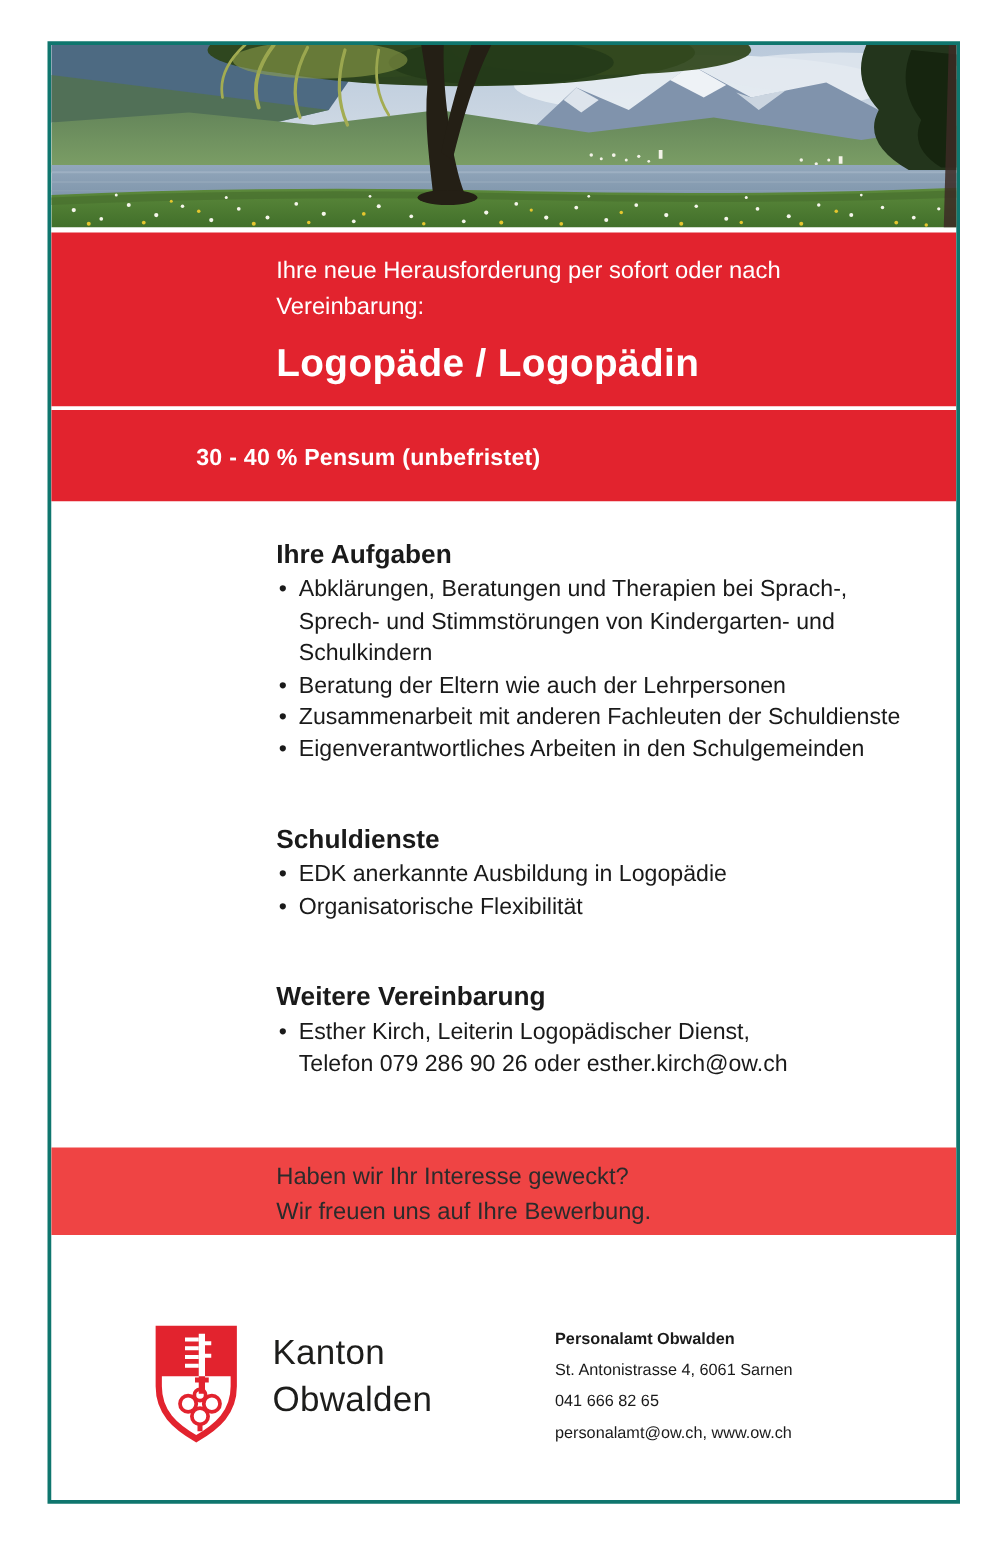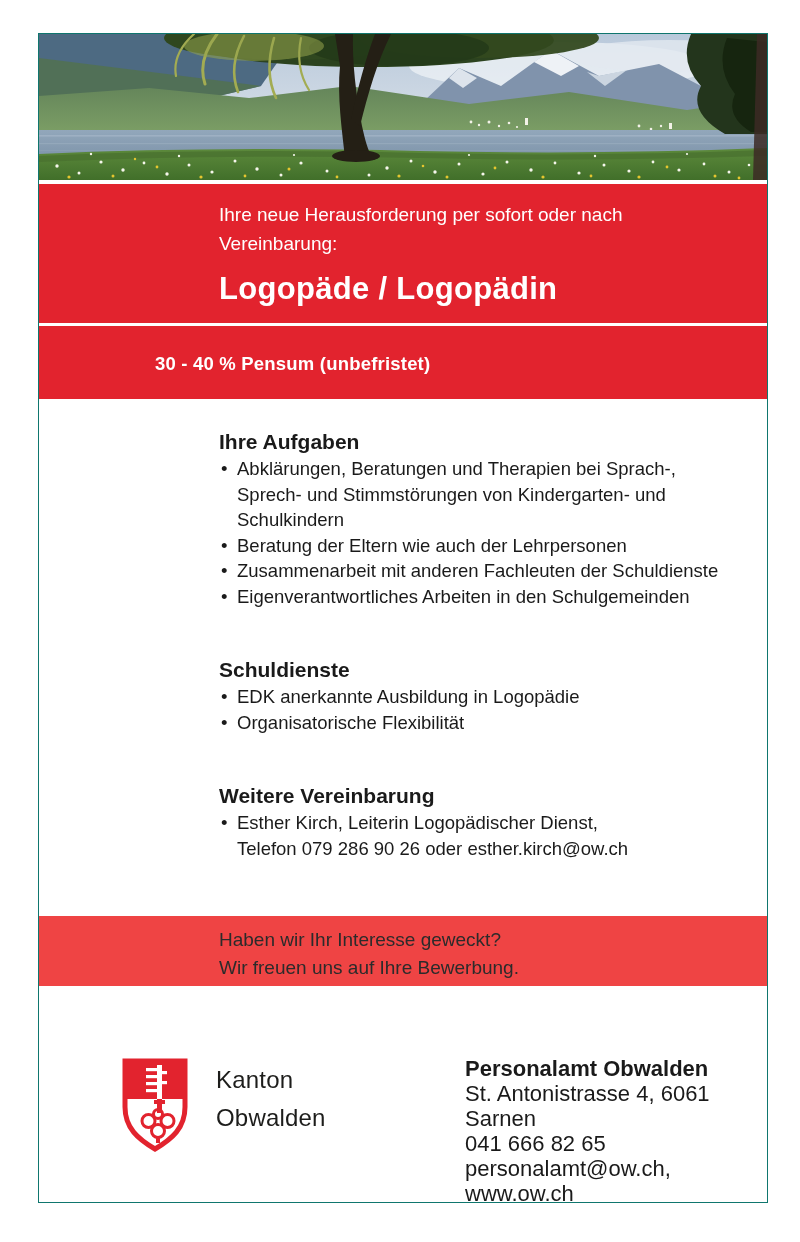--- a/index.html
+++ b/index.html
@@ -6,21 +6,21 @@
   body{
     width:800px;height:1242px;
     background:#ffffff;
     font-family:"Liberation Sans","DejaVu Sans",sans-serif;
     position:relative;
     -webkit-font-smoothing:antialiased;
   }
   .frame{
     position:absolute;left:38px;top:33px;
     width:730px;height:1170px;
-    border:1px solid #0f766e;
+    border:3px solid #0f766e;
     box-sizing:border-box;
     background:#ffffff;
     overflow:hidden;
   }
   
   .photo{width:728px;height:146px;display:block;}
   .photo-gap{height:4px;background:#ffffff;}
   
   .red-banner{background:#e2232e;color:#ffffff;}
   .red-top{height:139px;box-sizing:border-box;padding:16px 60px 0 180px;}
@@ -50,24 +50,24 @@
     height:70px;background:#ef4444;box-sizing:border-box;
     padding:10px 30px 0 180px;color:#2b2b2b;
     font-size:19px;line-height:28px;
   }
   
   .footer{position:relative;height:218px;}
   .logo{position:absolute;left:82px;top:71px;display:flex;align-items:flex-start;}
   .shield{width:68px;height:97px;display:block;}
   .wordmark{
     margin-left:27px;margin-top:4px;
-    font-size:24px;line-height:38px;color:#1d1d1b;font-weight:400;
+    font-size:28px;line-height:38px;color:#1d1d1b;font-weight:400;
     letter-spacing:.2px;
   }
-  .contact{position:absolute;left:426px;top:70px;color:#1a1a1a;font-size:22px;line-height:25px;}
+  .contact{position:absolute;left:403px;top:70px;color:#1a1a1a;font-size:13px;line-height:25px;}
   .contact .contact-name{font-weight:bold;}
 </style>
 </head>
 <body>
 
 <div class="frame">
 
   <svg class="photo" viewBox="0 0 728 146" preserveAspectRatio="none" xmlns="http://www.w3.org/2000/svg">
     <defs>
       <linearGradient id="sky" x1="0" y1="0" x2="0" y2="1">

